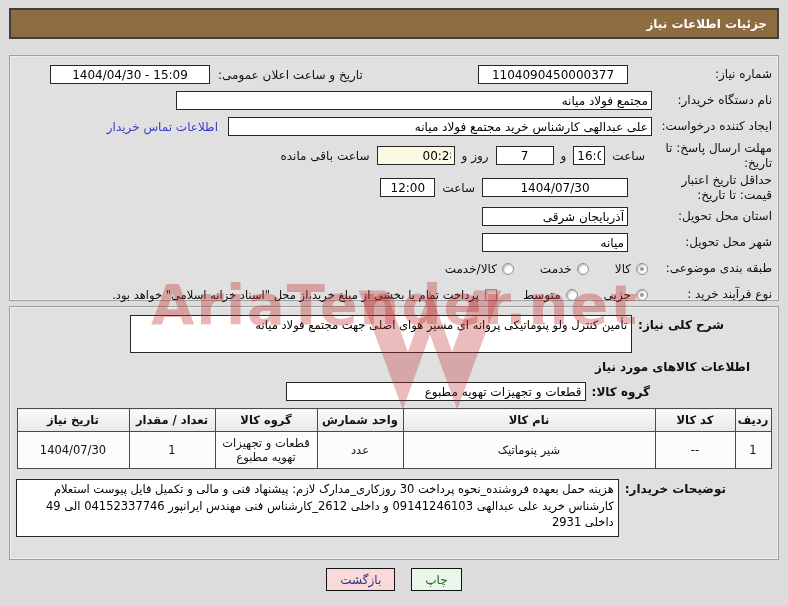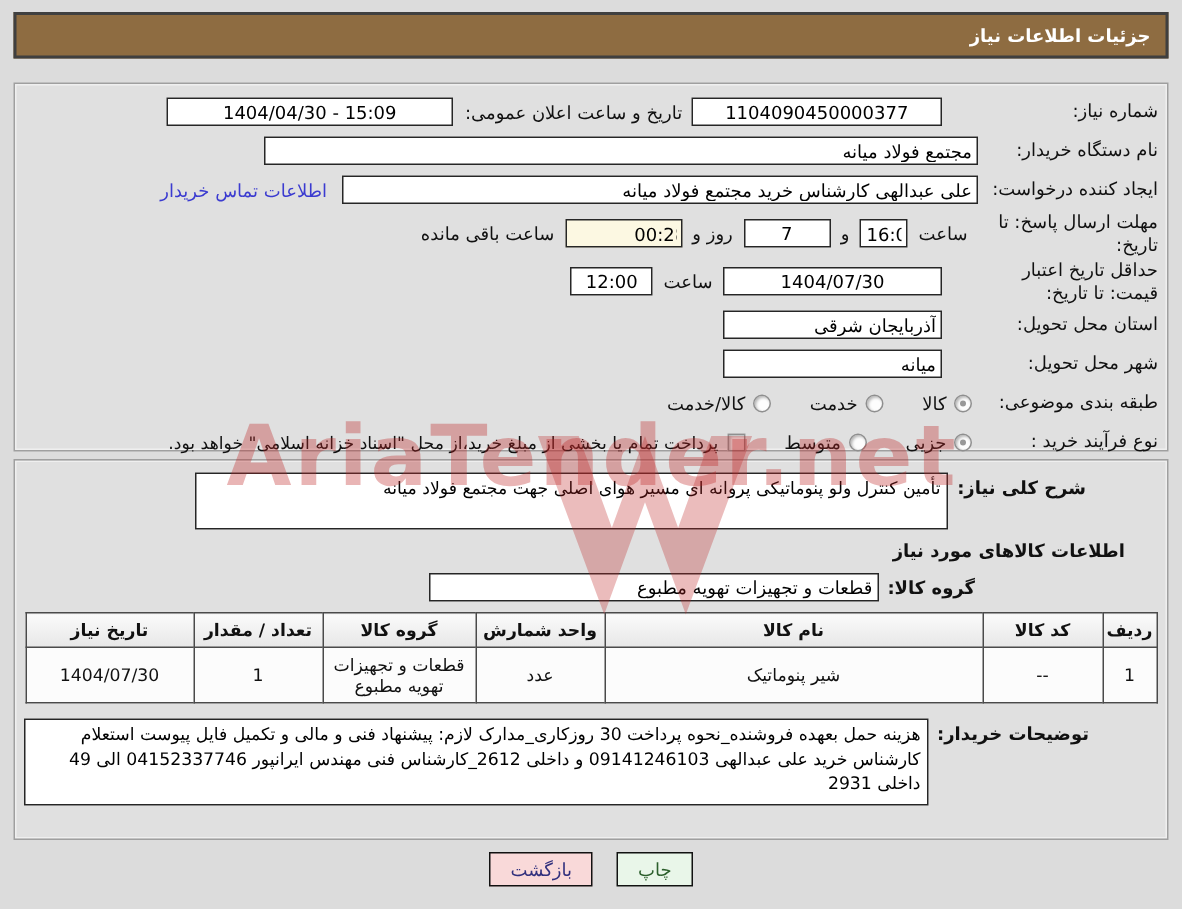--- a/index.html
+++ b/index.html
@@ -106,24 +106,24 @@
 <body>
 
 <div class="titlebar">
   <span>جزئیات اطلاعات نیاز</span>
 </div>
 
 <div class="panel" id="panel-details">
 
   <div class="frow">
     <span class="lbl">شماره نیاز:</span>
-    <input class="inp center ltr indent" style="width: 167px;" readonly="" value="1104090450000377">
+    <input class="inp center ltr indent" style="width: 150px;" readonly="" value="1104090450000377">
     <span style="flex:1"></span>
     <span>تاریخ و ساعت اعلان عمومی:</span>
-    <input class="inp center ltr" style="width: 191px; margin-right: 8px; margin-left: 95px;" readonly="" value="1404/04/30 - 15:09">
+    <input class="inp center ltr" style="width: 160px; margin-right: 8px; margin-left: 34px;" readonly="" value="1404/04/30 - 15:09">
   </div>
 
   <div class="frow">
     <span class="lbl">نام دستگاه خریدار:</span>
     <input class="inp" style="width: 476px;" readonly="" value="مجتمع فولاد میانه">
   </div>
 
   <div class="frow">
     <span class="lbl">ایجاد کننده درخواست:</span>
     <input class="inp" style="width: 424px;" readonly="" value="علی عبدالهی کارشناس خرید مجتمع فولاد میانه">

